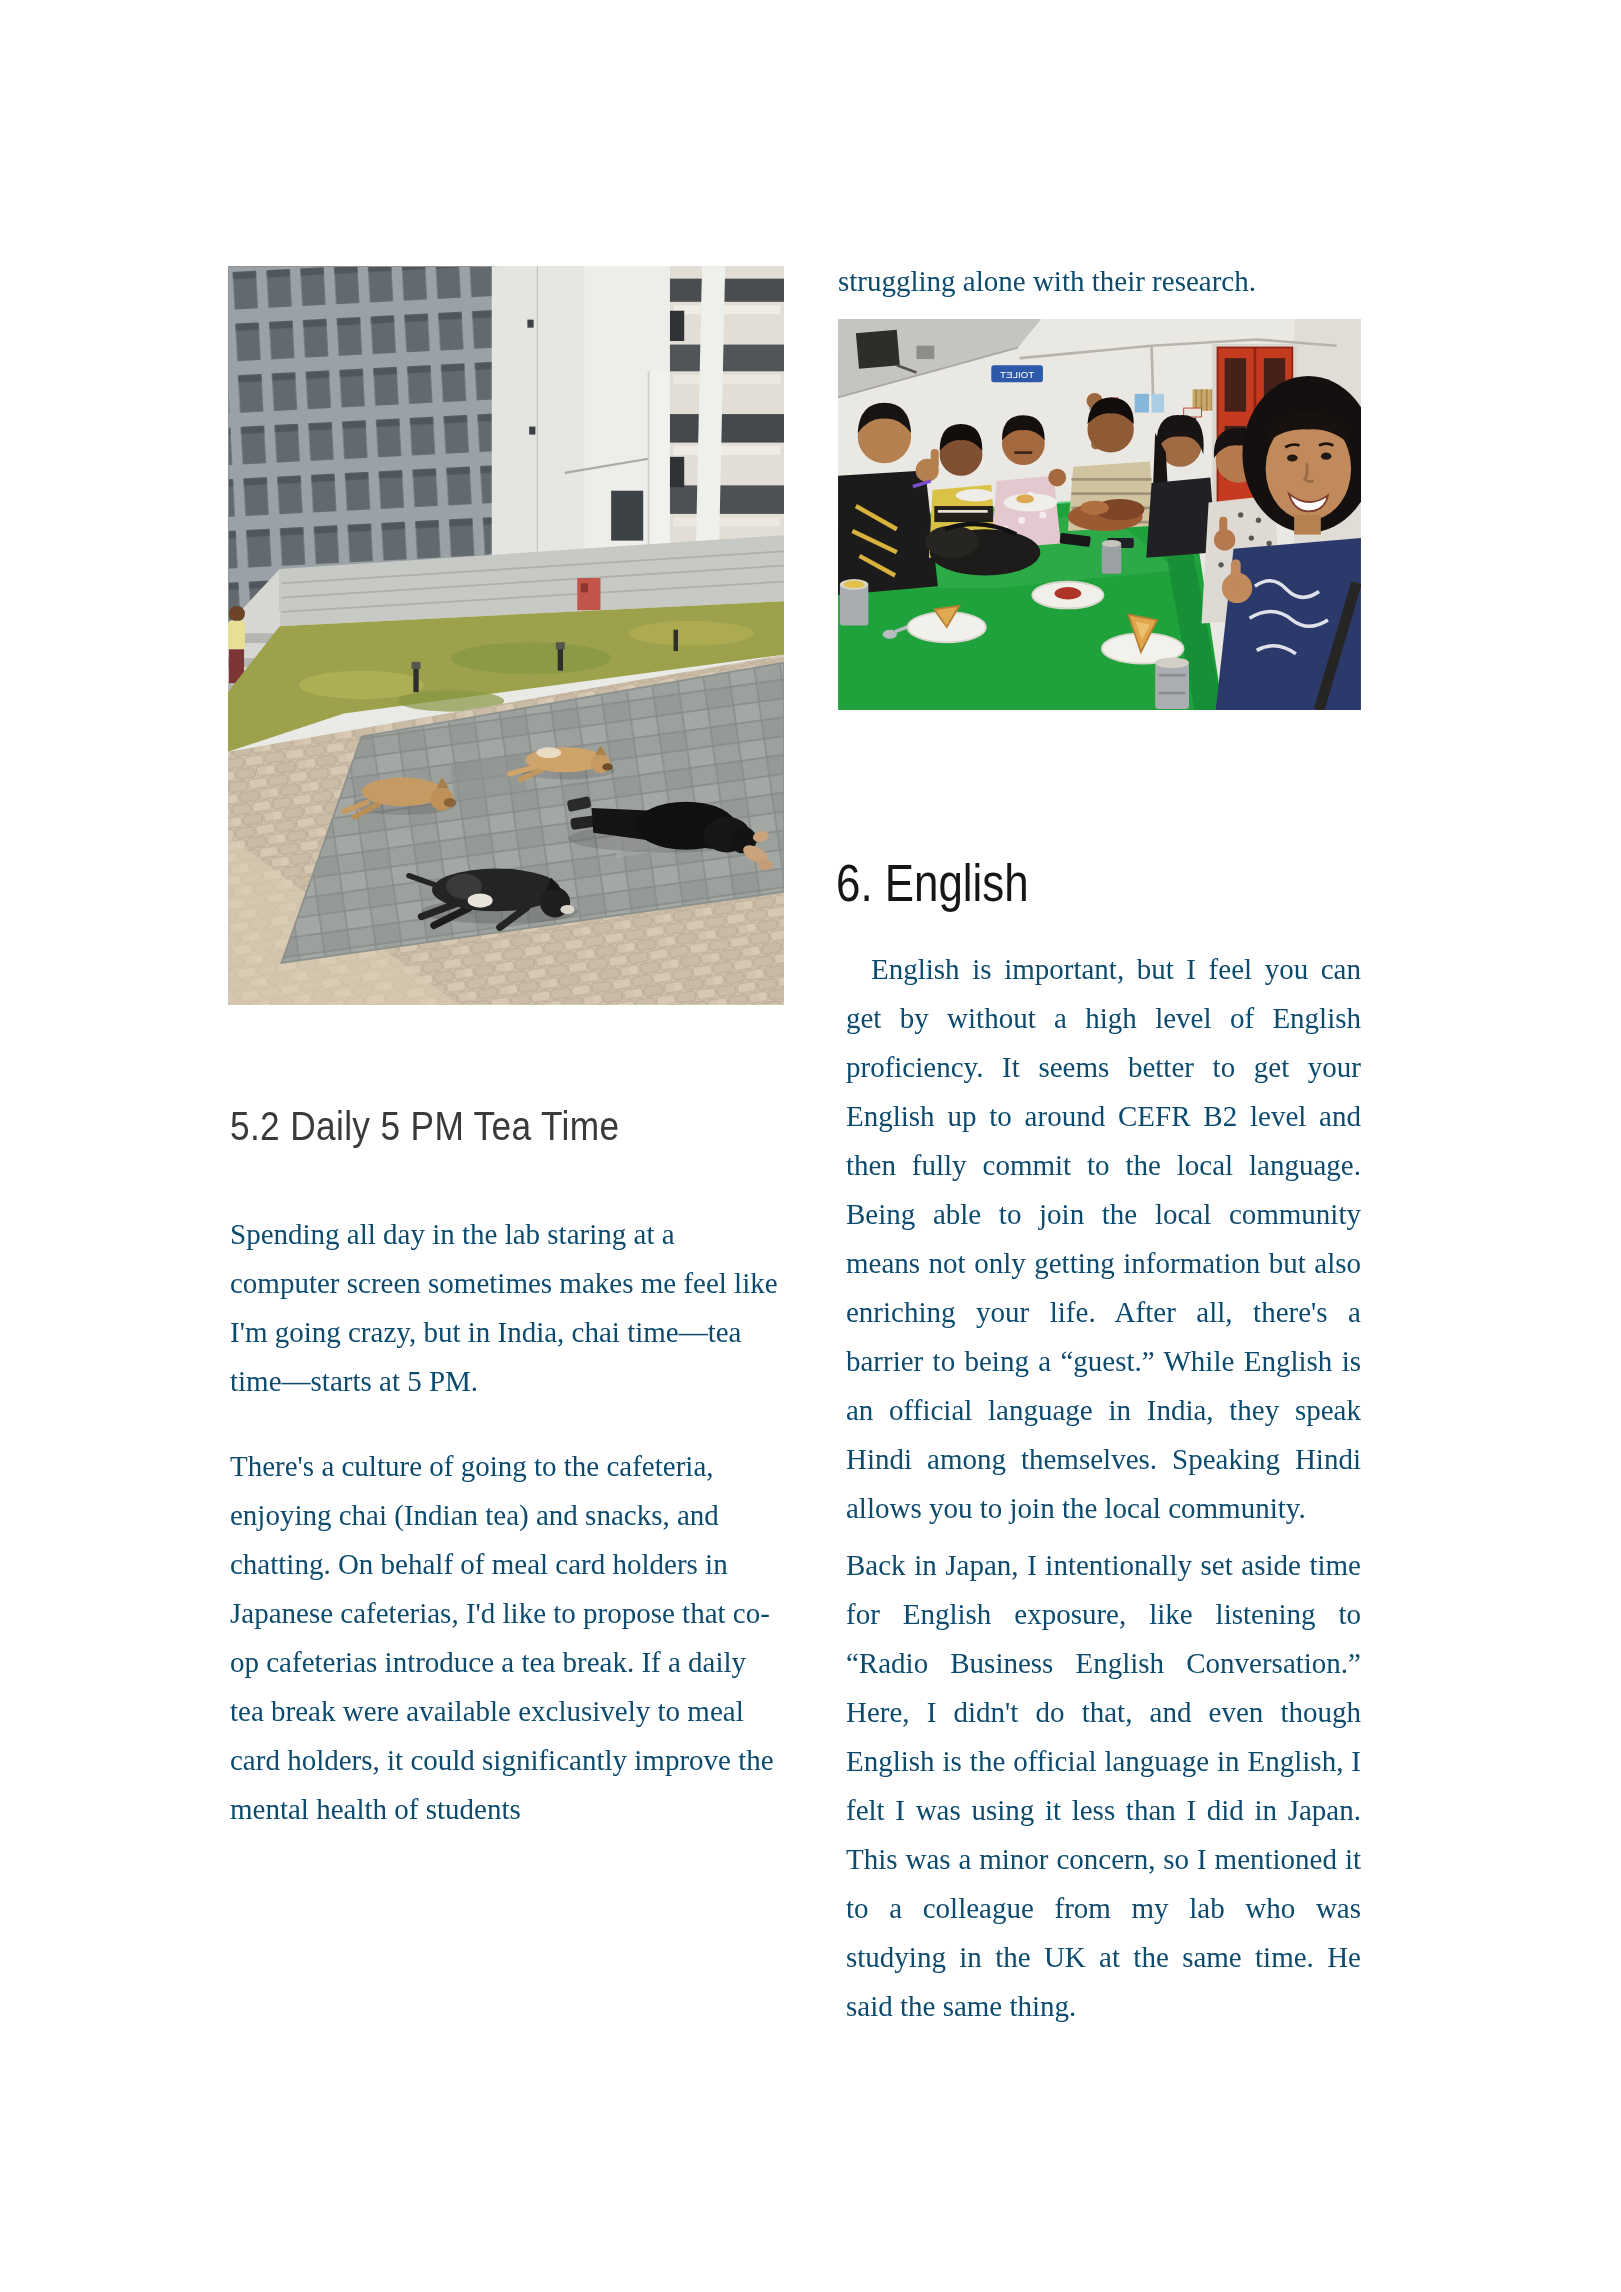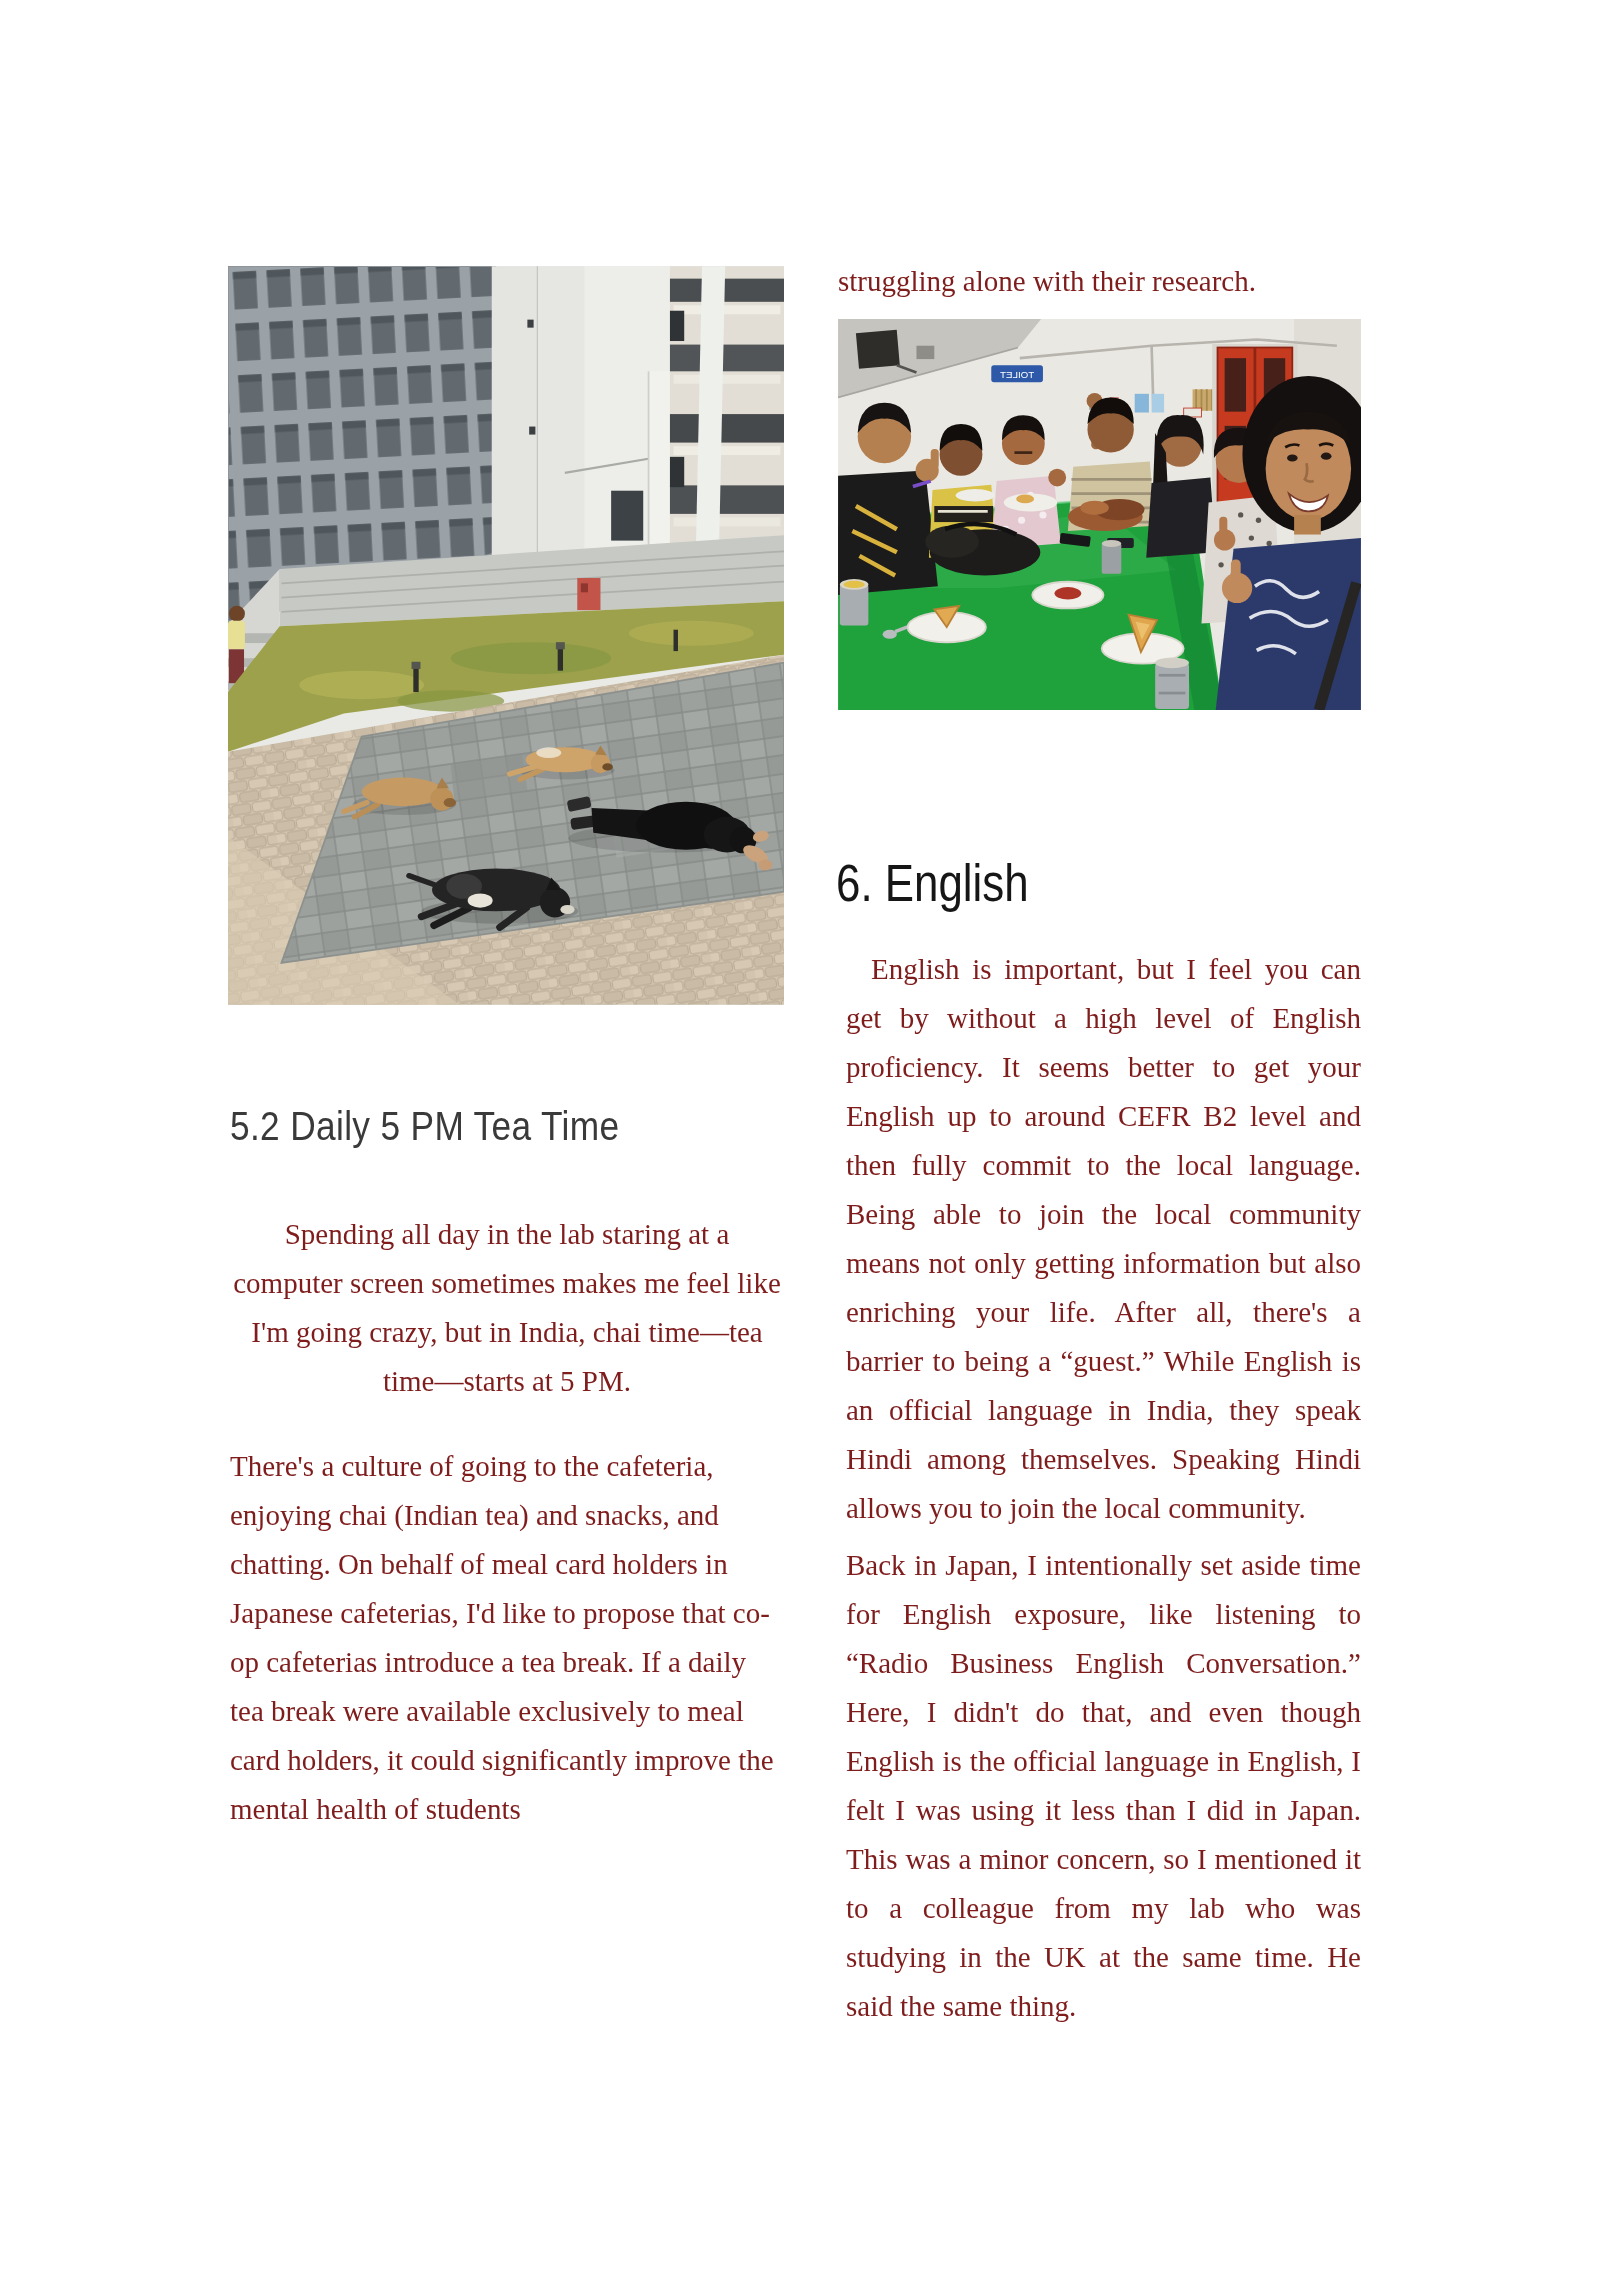--- a/index.html
+++ b/index.html
@@ -1,19 +1,19 @@
 <!DOCTYPE html>
 <html style="font-size:14.3px"><head>
 <meta charset="utf-8">
 <style>
   html,body{margin:0;padding:0;background:#ffffff;}
   .page{position:relative;width:1622px;height:2293px;background:#ffffff;overflow:hidden;
         font-family:"Liberation Serif",serif;color:#1c1c1c;}
   .abs{position:absolute;}
-  .body-text{font-size:29px;line-height:49px;color:#7f1d1d;}
+  .body-text{font-size:29px;line-height:49px;color:#0c4a6e;}
   .ragged{text-align:left;}
   .justify{text-align:justify;}
   .rcol p{margin:8px;}
   .rcol p.indent{text-indent:25px;}
   h2{margin:0;font-family:"Liberation Sans",sans-serif;font-weight:400;}
   .h-thin{font-size:41px;font-weight:300;color:#3a3a3a;letter-spacing:0.4px;
           transform:scaleX(.86);transform-origin:left center;white-space:nowrap;}
   .h-big{font-size:51px;font-weight:400;color:#161616;
          transform:scaleX(.86);transform-origin:left center;white-space:nowrap;}
   figure{margin:0;}
@@ -177,21 +177,21 @@
         <circle cx="186" cy="64" r="15" fill="#131313"></circle>
         <ellipse cx="200" cy="80" rx="15" ry="8" fill="#caa37d" transform="rotate(28 200 80)"></ellipse>
         <ellipse cx="211" cy="92" rx="8" ry="6" fill="#c59c75"></ellipse>
         <ellipse cx="206" cy="60" rx="9" ry="6" fill="#caa37d" transform="rotate(-15 206 60)"></ellipse>
       </g>
     </svg>
   </figure>
 
   <h2 class="abs h-thin" style="left:230px;top:1103px;">5.2 Daily 5 PM Tea Time</h2>
 
-  <p class="abs body-text ragged" style="left:230px;top:1210px;width:554px;margin:0;text-align:center;">Spending all day in the lab staring at a computer screen sometimes makes me feel like I'm going crazy, but in India, chai time—tea time—starts at 5 PM.</p>
+  <p class="abs body-text ragged" style="left:230px;top:1210px;width:554px;margin:0;">Spending all day in the lab staring at a computer screen sometimes makes me feel like I'm going crazy, but in India, chai time—tea time—starts at 5 PM.</p>
 
   <p class="abs body-text ragged" style="left:230px;top:1442px;width:554px;margin:0;">There's a culture of going to the cafeteria, enjoying chai (Indian tea) and snacks, and chatting. On behalf of meal card holders in Japanese cafeterias, I'd like to propose that co-op cafeterias introduce a tea break. If a daily tea break were available exclusively to meal card holders, it could significantly improve the mental health of students</p>
 
   <p class="abs body-text ragged" style="left:838px;top:257px;width:535px;margin:0;">struggling alone with their research.</p>
 
   <figure class="abs" style="left:838px;top:319px;width:523px;height:391px;">
     <svg width="523" height="391" viewBox="0 0 587 439">
 
       <rect x="0" y="0" width="587" height="439" fill="#eae8e2"></rect>
       <rect x="512" y="0" width="75" height="439" fill="#e0ddd6"></rect>

